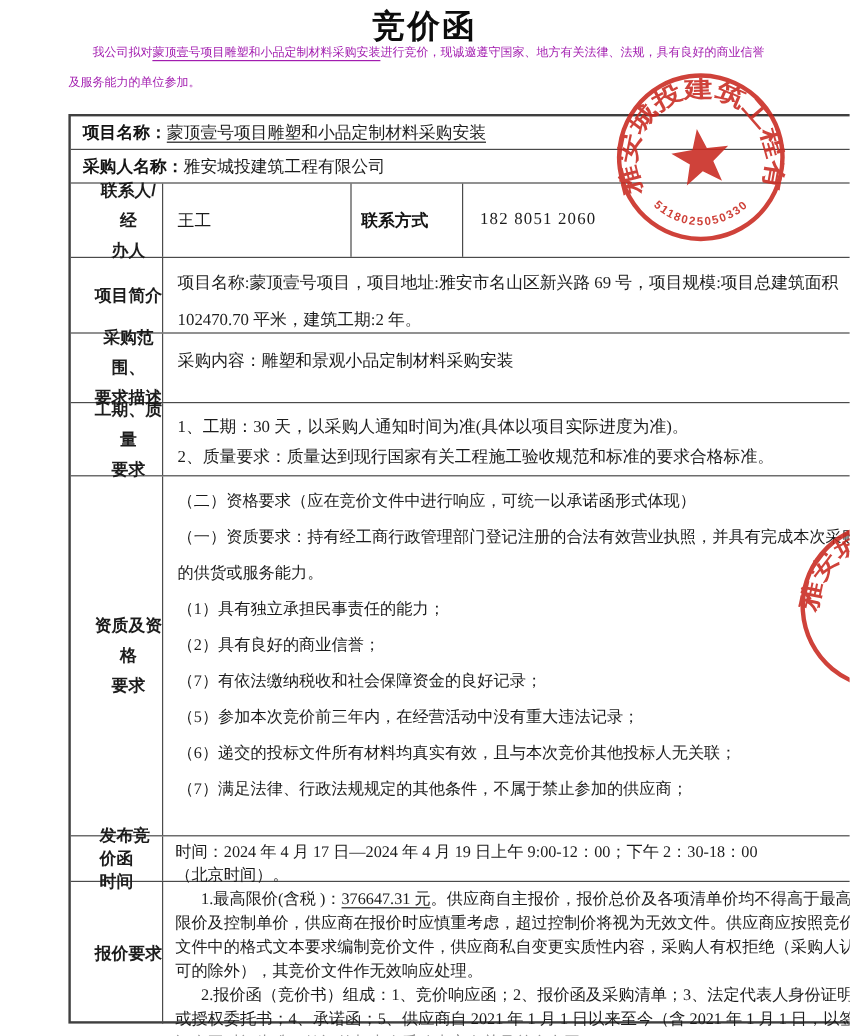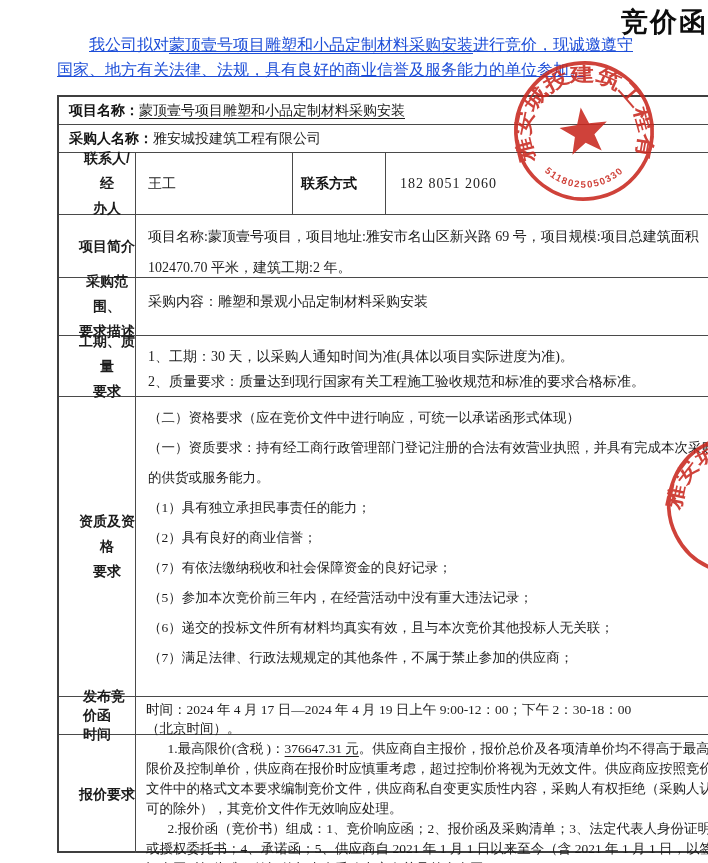--- a/index.html
+++ b/index.html
@@ -7,27 +7,27 @@
     width:708px;height:863px;
     background:#ffffff;
     position:relative;
     overflow:hidden;
     font-family:"Liberation Serif","DejaVu Serif",serif;
     color:#161616;
   }
   .page{position:absolute;inset:0;overflow:hidden;}
   .title{
     position:absolute;top:4px;left:0;width:708px;
-    text-align:right;
+    text-align:center;
     font-family:"Liberation Sans","DejaVu Sans",sans-serif;
     font-weight:700;font-size:27px;letter-spacing:2px;color:#0d0d0d;
   }
   .intro{
     position:absolute;top:32px;left:57px;width:586px;
-    font-size:16px;line-height:25px;text-indent:2em;color:#1d4ed8;text-decoration:underline;
+    font-size:10px;line-height:25px;text-indent:2em;color:#a21caf;
   }
   .u{text-decoration:underline;text-underline-offset:3px;}
   
   .doc-table{
     position:absolute;left:57px;top:95px;width:672px;height:758px;
     border:2px solid #3f3f3f;box-sizing:border-box;
     font-size:14px;color:#1c1c1c;
   }
   .trow{position:absolute;left:0;width:100%;box-sizing:border-box;border-bottom:1.5px solid #4a4a4a;display:flex;}
   .trow:last-child{border-bottom:none;}

